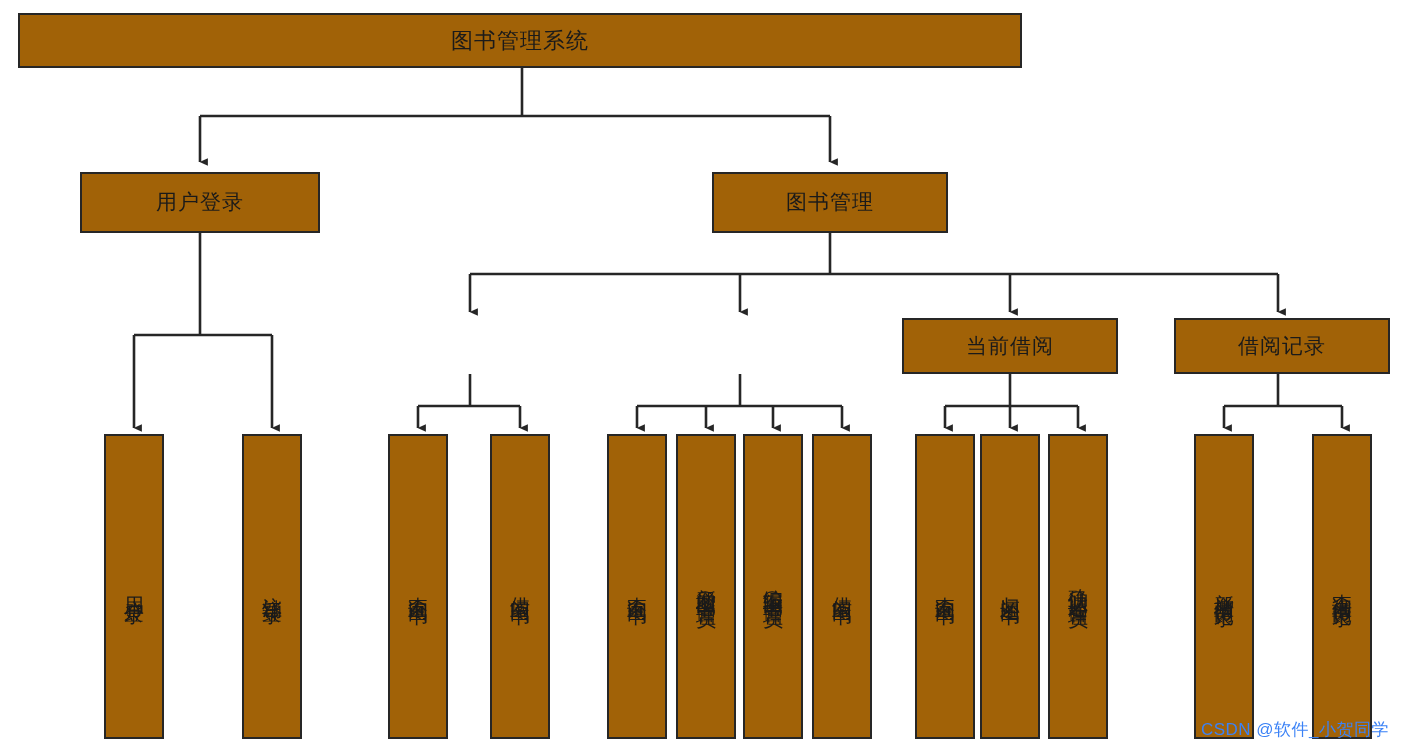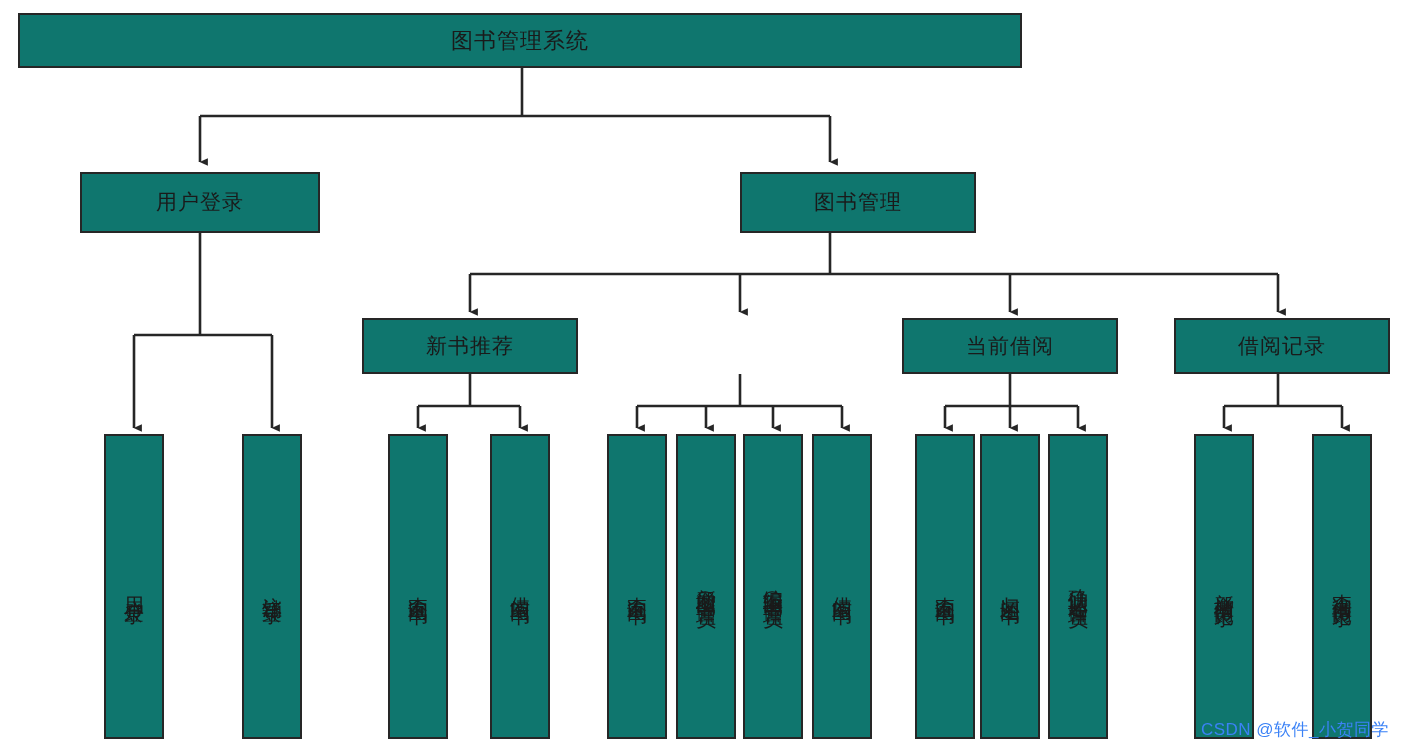--- a/index.html
+++ b/index.html
@@ -23,21 +23,21 @@
     left: 0;
     top: 0;
     width: 1405px;
     height: 747px;
     pointer-events: none;
   }
   .node {
     position: absolute;
     box-sizing: border-box;
     border: 2.5px solid #262626;
-    background: #0f766e;
+    background: #a16207;
     display: flex;
     align-items: center;
     justify-content: center;
     color: #1a1a1a;
     font-size: 21px;
     letter-spacing: 1px;
     line-height: 1.15;
   }
   .node.horiz {
     text-align: center;
@@ -127,27 +127,24 @@
   </svg>
 
   <div class="node horiz root-node" style="left:18px; top:13px; width:1004px; height:55px;">
     <span class="label">图书管理系统</span>
   </div>
 
   <div class="node horiz" style="left:80px; top:172px; width:240px; height:61px;">
     <span class="label">用户登录</span>
   </div>
 
-  <div class="node horiz" style="left:740px; top:172px; width:236px; height:61px;">
+  <div class="node horiz" style="left:712px; top:172px; width:236px; height:61px;">
     <span class="label">图书管理</span>
   </div>
 
-  <div class="node horiz" style="left:362px; top:318px; width:216px; height:56px;">
-    <span class="label">新书推荐</span>
-  </div>
 
 
   <div class="node horiz" style="left:902px; top:318px; width:216px; height:56px;text-align:right;">
     <span class="label">当前借阅</span>
   </div>
 
   <div class="node horiz" style="left:1174px; top:318px; width:216px; height:56px;">
     <span class="label">借阅记录</span>
   </div>
 

